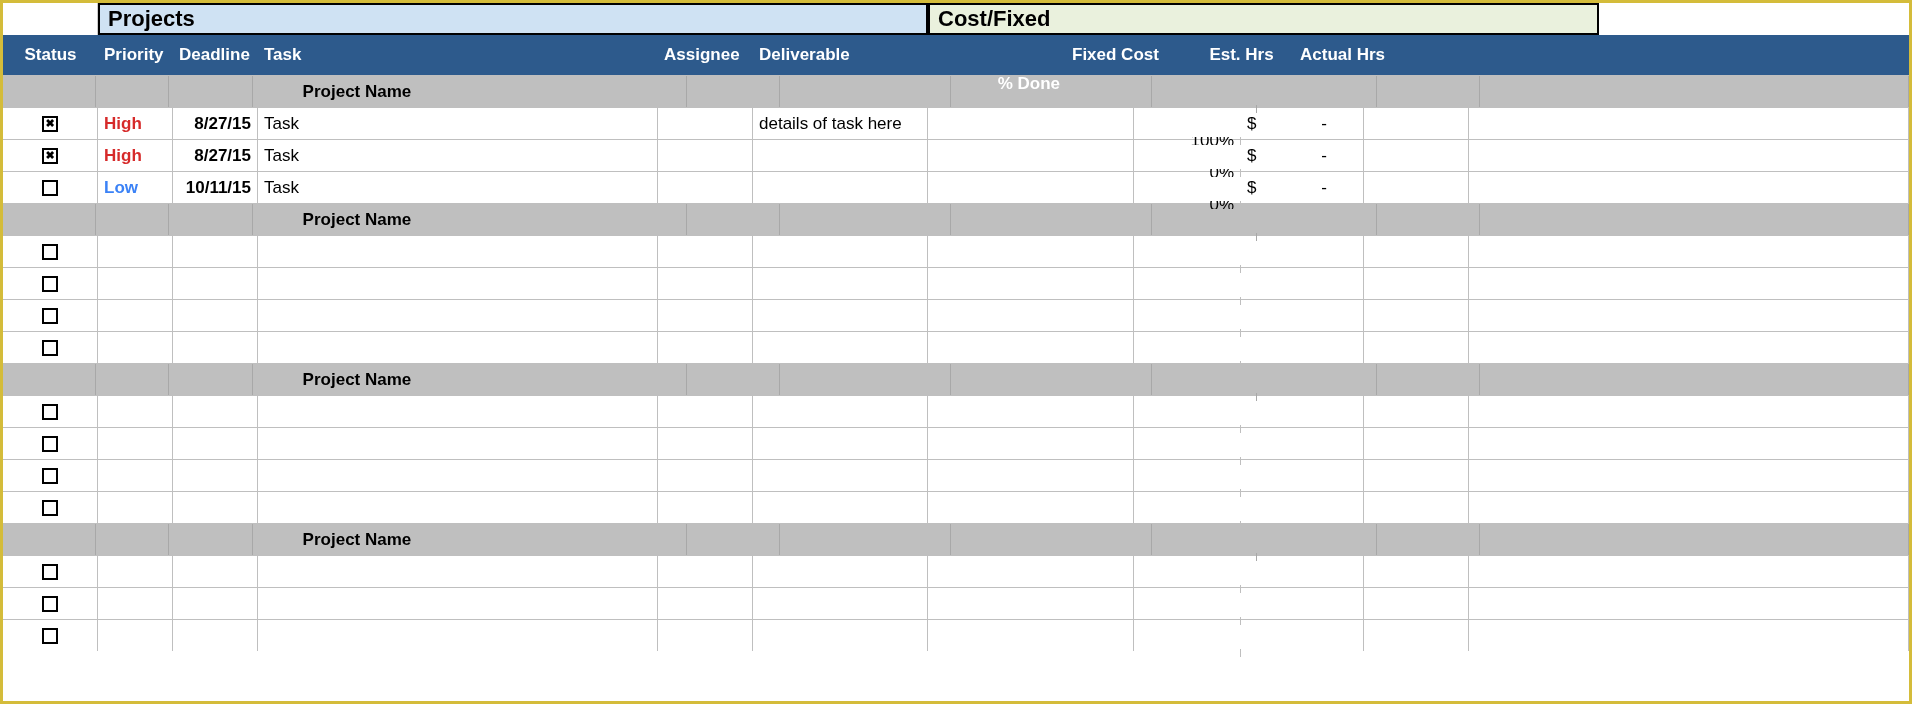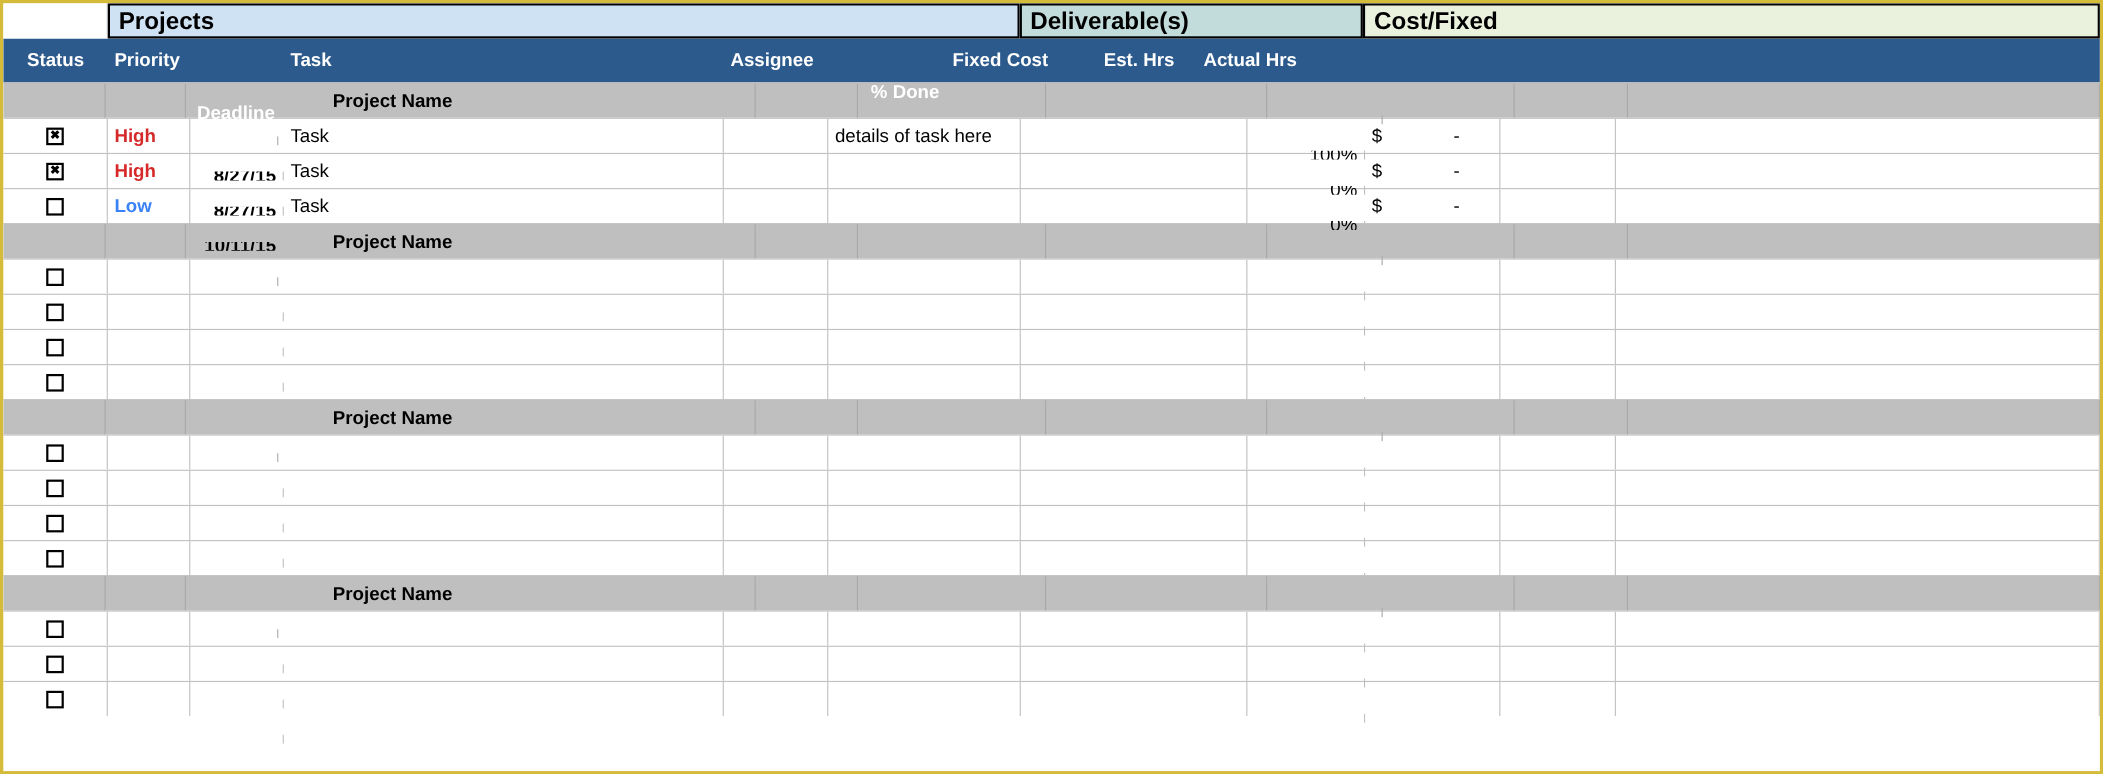--- a/index.html
+++ b/index.html
@@ -52,21 +52,21 @@
   align-items: flex-start;
 }
 .header-row > div {
   padding: 0 6px;
   display: flex;
   align-items: center;
   height: 100%;
 }
 .col-status    { width: 95px; justify-content: center; }
 .col-priority  { width: 75px; }
-.col-deadline  { width: 85px; margin-top: 48px; }
+.col-deadline  { width: 85px; }
 .col-task      { width: 400px; }
 .col-assignee  { width: 95px; }
 .col-desc      { width: 175px; }
 .col-deliv     { width: 206px; }
 .col-pct       { width: 107px; justify-content: flex-end; margin-top: 29px; }
 .col-fixed     { width: 123px; }
 .col-est       { width: 105px; justify-content: center; }
 .col-actual    { width: 440px; }
 .grid-row {
   display: flex;
@@ -111,30 +111,30 @@
 }
 </style>
 </head>
 <body>
 
 <div class="sheet">
 
   <div class="section-row">
     <div class="spacer"></div>
     <div class="section sec-projects">Projects</div>
-    <div class="section sec-deliv">Deliverable(s)</div>
     <div class="section sec-cost">Cost/Fixed</div>
   </div>
 
   <div class="header-row">
     <div class="col-status">Status</div>
     <div class="col-priority">Priority</div>
     <div class="col-deadline">Deadline</div>
     <div class="col-task">Task</div>
     <div class="col-assignee">Assignee</div>
+    <div class="col-deliv">Deliverable</div>
     <div class="col-pct">% Done</div>
     <div class="col-fixed">Fixed Cost</div>
     <div class="col-est">Est. Hrs</div>
     <div class="col-actual">Actual Hrs</div>
   </div>
 
   <div id="grid-body">
       <div class="grid-row group-row">
         <div class="col-status"></div>
         <div class="col-priority"></div>

